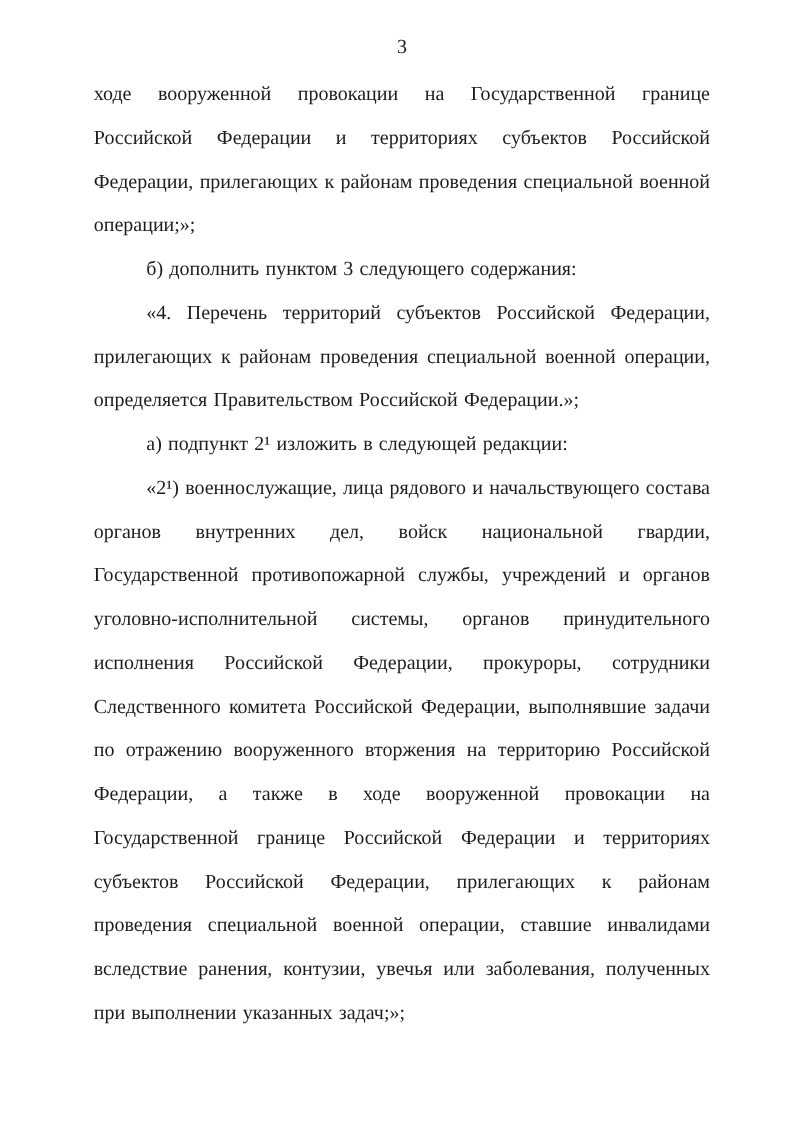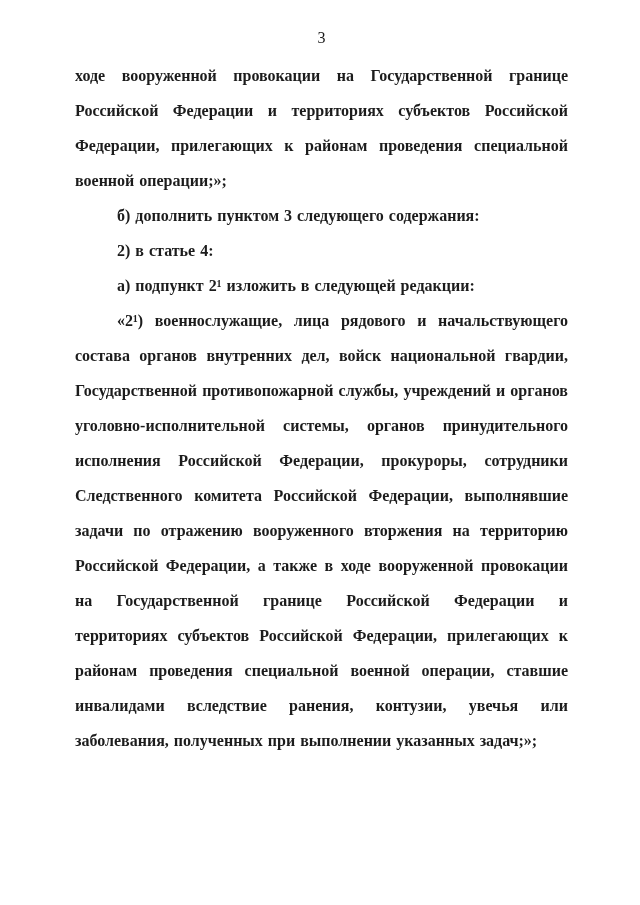--- a/index.html
+++ b/index.html
@@ -24,31 +24,30 @@
     text-align: center;
     line-height: 35px;
     margin: 0 0 3px 0;
   }
   .doc-body p {
     margin: 0;
     padding: 0;
     text-align: justify;
     text-indent: 0;
     word-spacing: 1px;
-    font-weight: bold;
   }
   .doc-body p.indented {
     text-indent: 42px;
   }
 </style>
 </head>
 <body>
 
 <div class="page">
   <div class="page-number">3</div>
   <div class="doc-body">
       <p>ходе вооруженной провокации на Государственной границе Российской Федерации и территориях субъектов Российской Федерации, прилегающих к районам проведения специальной военной операции;»;</p>
       <p class="indented">б) дополнить пунктом 3 следующего содержания:</p>
-      <p class="indented">2) в статье 4:</p>
+      <p class="indented">«4. Перечень территорий субъектов Российской Федерации, прилегающих к районам проведения специальной военной операции, определяется Правительством Российской Федерации.»;</p>
       <p class="indented">а) подпункт 2¹ изложить в следующей редакции:</p>
       <p class="indented">«2¹) военнослужащие, лица рядового и начальствующего состава органов внутренних дел, войск национальной гвардии, Государственной противопожарной службы, учреждений и органов уголовно-исполнительной системы, органов принудительного исполнения Российской Федерации, прокуроры, сотрудники Следственного комитета Российской Федерации, выполнявшие задачи по отражению вооруженного вторжения на территорию Российской Федерации, а также в ходе вооруженной провокации на Государственной границе Российской Федерации и территориях субъектов Российской Федерации, прилегающих к районам проведения специальной военной операции, ставшие инвалидами вследствие ранения, контузии, увечья или заболевания, полученных при выполнении указанных задач;»;</p>
     </div>
 </div>
 
 </body></html>

